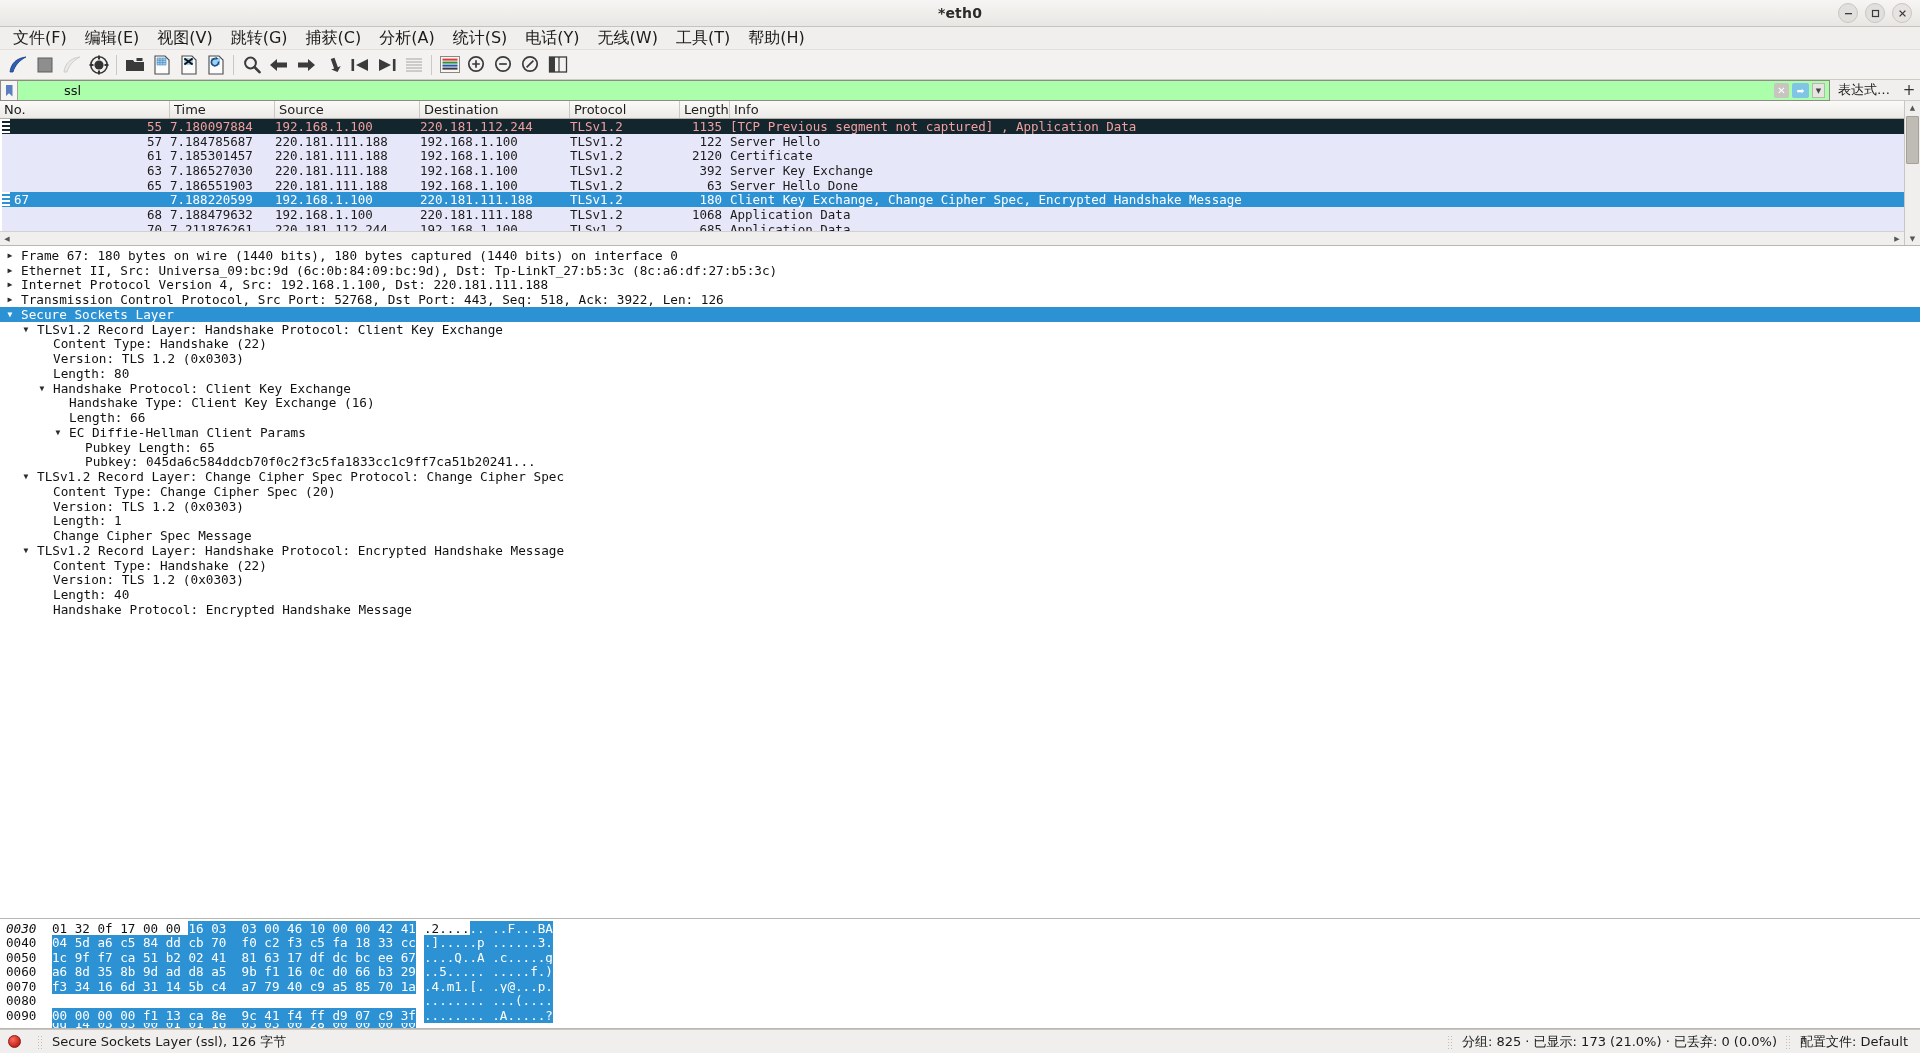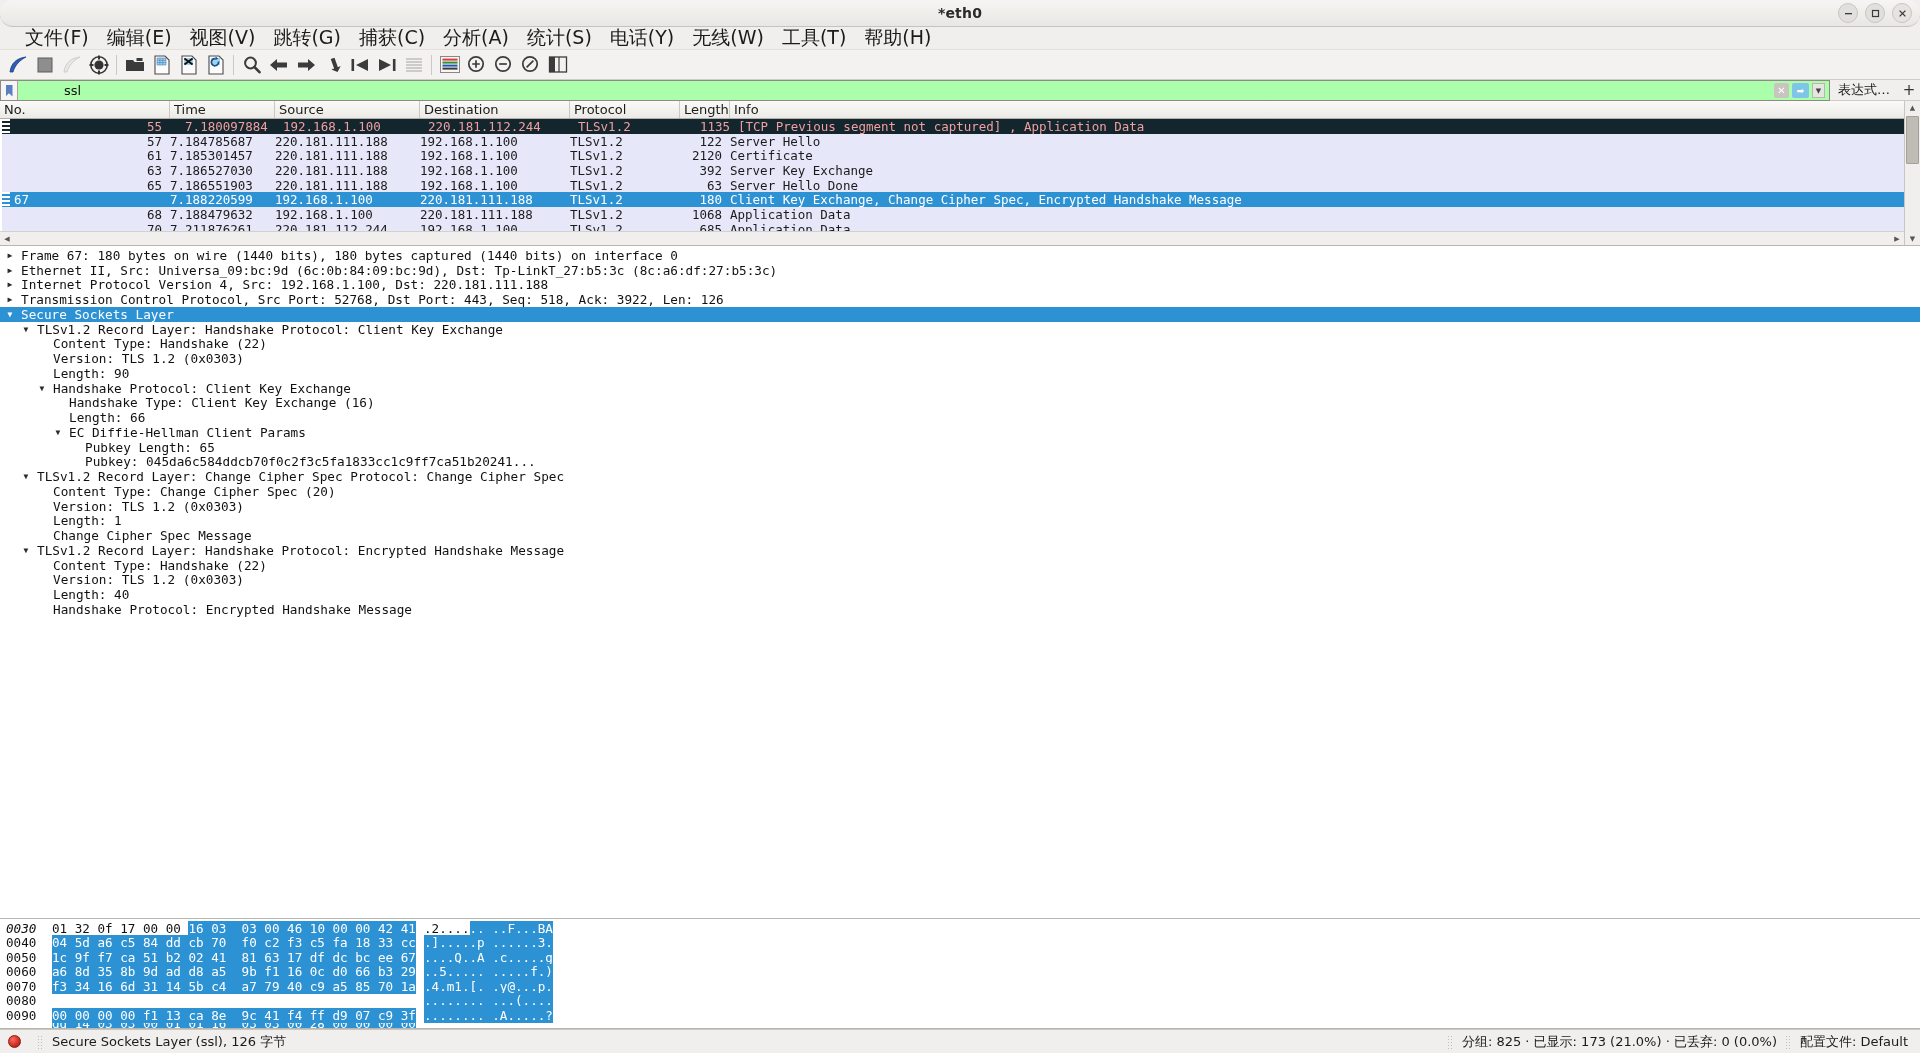--- a/index.html
+++ b/index.html
@@ -14,39 +14,38 @@
   }
   #app { width: 1920px; height: 1053px; display: flex; flex-direction: column; position: relative; }
 
   
   .titlebar {
     height: 27px; min-height: 27px;
     background: linear-gradient(to bottom,#f6f5f3 0%, #e9e7e4 100%);
     border-bottom: 1px solid #c6c2bc;
     display: flex; align-items: center; justify-content: center;
     position: relative;
-    border-radius: 13px;
   }
   .titlebar .title { font-size: 14px; font-weight: bold; color: #2a2a2a; letter-spacing: .2px; }
   .winbtns { position: absolute; right: 8px; top: 3px; display: flex; gap: 7px; }
   .winbtn {
     width: 20px; height: 20px; border-radius: 50%;
     background: #e2e0dd; border: 1px solid #c9c5c0;
     display: flex; align-items: center; justify-content: center;
     font-size: 10px; color: #4a4a4a; line-height: 1;
   }
   .winbtn.close { background:#e6e3e0; }
 
   
   .menubar {
     height: 23px; min-height: 23px;
     background: #f0efed;
     display: flex; align-items: center;
-    padding-left: 16px;
-    font-size: 19px;
+    padding-left: 4px;
+    font-size: 16px;
     border-bottom: 1px solid #e4e1dd;
   }
   .menubar .mi { padding: 2px 9px; color: #1b1b1b; white-space: nowrap; }
 
   
   .toolbar {
     height: 30px; min-height: 30px;
     background: #f3f2f0;
     display: flex; align-items: center;
     padding-left: 4px;
@@ -426,21 +425,21 @@
         <div class="hc" style="width: 145px;">Source</div>
         <div class="hc" style="width: 150px;">Destination</div>
         <div class="hc" style="width: 110px;">Protocol</div>
         <div class="hc" style="width: 50px;">Length</div>
         <div class="hc" style="width: 780px; flex: 1 1 0%; border-right: none;">Info</div>
       </div>
     <div class="plrows" id="pl-rows">
         <div class="prow bad">
           <div class="marker dash"></div>
           <div class="c" style="width: 156px; flex: 0 0 156px; text-align: right;">55</div>
-          <div class="c" style="width: 105px; flex: 0 0 105px; text-align: center; margin-left: 8px;">7.180097884</div>
+          <div class="c" style="width: 105px; flex: 0 0 105px; text-align: left;">7.180097884</div>
           <div class="c" style="width: 145px; flex: 0 0 145px; text-align: left;">192.168.1.100</div>
           <div class="c" style="width: 150px; flex: 0 0 150px; text-align: left;">220.181.112.244</div>
           <div class="c" style="width: 110px; flex: 0 0 110px; text-align: left;">TLSv1.2</div>
           <div class="c" style="width: 50px; flex: 0 0 50px; text-align: right;">1135</div>
           <div class="c" style="flex: 1 1 0%; text-align: left;">[TCP Previous segment not captured] , Application Data</div>
         </div>
         <div class="prow normal">
           <div class="marker dash"></div>
           <div class="c" style="width: 156px; flex: 0 0 156px; text-align: right;">57</div>
           <div class="c" style="width: 105px; flex: 0 0 105px; text-align: left;">7.184785687</div>
@@ -562,21 +561,21 @@
         <span style="padding-left: 5px;">Content Type: Handshake (22)</span>
       </div>
       <div class="dline">
         <span style="width: 36px; flex: 0 0 36px;"></span>
         <span class="tri empty"></span>
         <span style="padding-left: 5px;">Version: TLS 1.2 (0x0303)</span>
       </div>
       <div class="dline">
         <span style="width: 36px; flex: 0 0 36px;"></span>
         <span class="tri empty"></span>
-        <span style="padding-left: 5px;">Length: 90</span>
+        <span style="padding-left: 5px;">Length: 80</span>
       </div>
       <div class="dline">
         <span style="width: 36px; flex: 0 0 36px;"></span>
         <span class="tri">▼</span>
         <span style="padding-left: 5px;">Handshake Protocol: Client Key Exchange</span>
       </div>
       <div class="dline">
         <span style="width: 52px; flex: 0 0 52px;"></span>
         <span class="tri empty"></span>
         <span style="padding-left: 5px;">Handshake Type: Client Key Exchange (16)</span>

